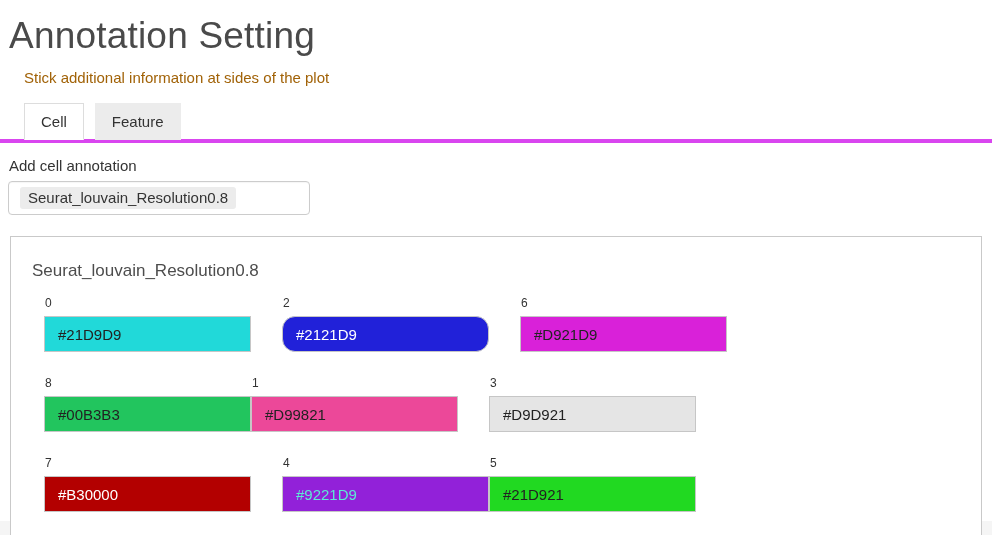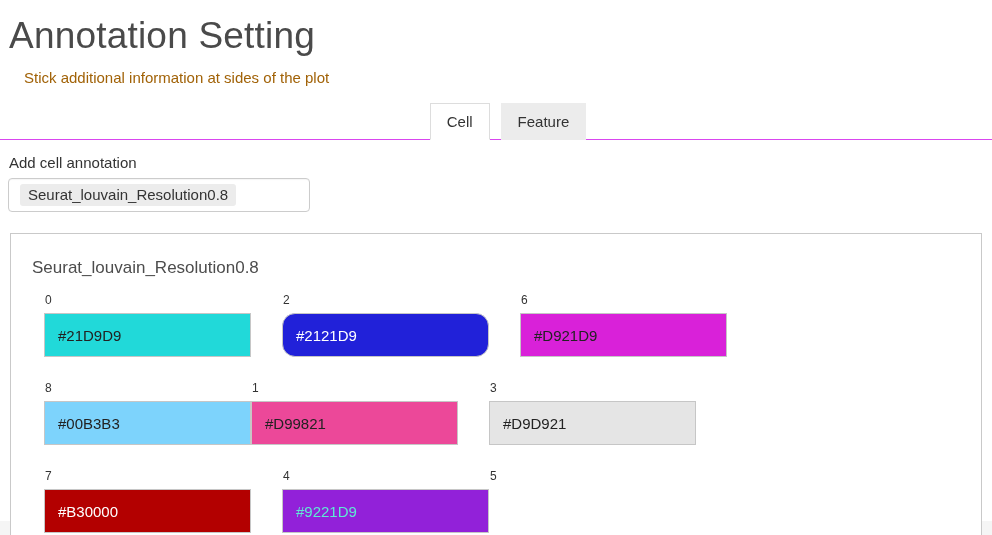--- a/index.html
+++ b/index.html
@@ -27,23 +27,22 @@
   }
   .page-subtitle {
     font-size: 15px;
     color: #a16207;
     margin: 0 0 17px 15px;
   }
   
   .tabs {
     display: flex;
     align-items: flex-end;
-    border-bottom: 1px solid #d946ef;
+    border-bottom: 4px solid #d946ef;
     padding-left: 24px;
-    justify-content: center;
   }
   .tab {
     font-size: 15px;
     color: #333;
     padding: 9px 16px;
     margin-bottom: -1px;
     cursor: pointer;
     border: 1px solid transparent;
   }
   .tab.active {
@@ -109,21 +108,21 @@
     margin-right: 31px;
     margin-bottom: 24px;
   }
   .swatch-item:nth-child(4n) { margin-right: 0; }
   .swatch-label {
     font-size: 12px;
     color: #333;
     margin: 0 0 6px 1px;
   }
   .swatch {
-    height: 44px;
+    height: 36px;
     border: 1px solid #c6c6c6;
     display: flex;
     align-items: center;
     padding-left: 13px;
     font-size: 15px;
     cursor: pointer;
   }
 </style>
 </head>
 <body>
@@ -160,21 +159,21 @@
     <div class="swatch" style="background: rgb(33, 33, 217); color: rgb(255, 255, 255); border-radius: 13px;">#2121D9</div>
   </div>
 
   <div class="swatch-item">
     <div class="swatch-label">6</div>
     <div class="swatch" style="background: rgb(217, 33, 217); color: rgb(34, 34, 34);">#D921D9</div>
   </div>
 
   <div class="swatch-item">
     <div class="swatch-label">8</div>
-    <div class="swatch" style="background: #7dd3fc; color: rgb(34, 34, 34);">#00B3B3</div>
+    <div class="swatch" style="background: #22c55e; color: rgb(34, 34, 34);">#00B3B3</div>
   </div>
 
   <div class="swatch-item">
     <div class="swatch-label">1</div>
     <div class="swatch" style="background: #ec4899; color: rgb(34, 34, 34);">#D99821</div>
   </div>
 
   <div class="swatch-item">
     <div class="swatch-label">3</div>
     <div class="swatch" style="background: #e5e5e5; color: rgb(34, 34, 34);">#D9D921</div>
@@ -185,20 +184,21 @@
     <div class="swatch" style="background: rgb(179, 0, 0); color: rgb(255, 255, 255);">#B30000</div>
   </div>
 
   <div class="swatch-item">
     <div class="swatch-label">4</div>
     <div class="swatch" style="background: rgb(146, 33, 217); color: #5eead4;">#9221D9</div>
   </div>
 
   <div class="swatch-item">
     <div class="swatch-label">5</div>
+    <div class="swatch" style="background: rgb(33, 217, 33); color: rgb(34, 34, 34);">#21D921</div>
   </div>
 
   <div class="swatch-item">
     <div class="swatch-label">9</div>
 
   </div>
 
   <div class="swatch-item">
     <div class="swatch-label">10</div>
 

